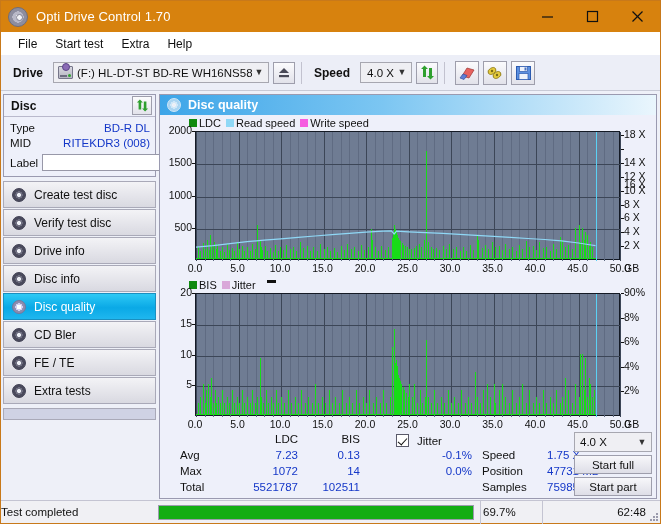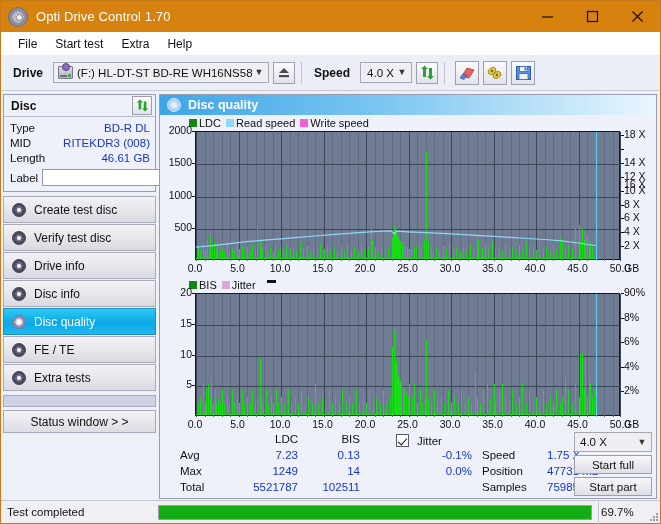--- a/index.html
+++ b/index.html
@@ -168,21 +168,21 @@
     position:absolute; height:20px; background:#efeff3; border:1px solid #a7a7b0;
     display:flex;align-items:center;padding:0 2px;font-size:11.5px;color:#111;
   }
 
   
   .statusbar {
     position:absolute; left:0; right:0; bottom:0; height:23px;
     background:#f0f0f4; border-top:1px solid #c4c4d2;
     display:flex; align-items:center;
   }
-  .sb-text { width:157px; padding-left:6px; font-size:11.5px; color:#111; }
+  .sb-text { width:157px; padding-left:0; font-size:11.5px; color:#111; }
   .sb-progress-wrap { flex:1; height:15px; border:1px solid #9c9cae; background:#fff; margin-right:6px; position:relative; }
   .sb-bar { position:absolute; left:0; top:0; bottom:0; background:#13ad13; }
   .sb-pct { width:62px; font-size:11.5px; color:#111; padding-left:2px; border-left:1px solid #c4c4d2; height:23px; display:flex; align-items:center;}
   .sb-time { width:118px; font-size:11.5px; color:#111; text-align:right; padding-right:14px;
              border-left:1px solid #c4c4d2; height:23px; display:flex; align-items:center; justify-content:flex-end;}
   .grip { position:absolute; right:2px; bottom:2px; width:10px;height:10px; }
   .grip i { position:absolute; width:2px;height:2px;background:#9a9aac; }
 </style>
 </head>
 <body>
@@ -286,24 +286,20 @@
         </div>
         <div class="rows">
           <div class="row">
             <span class="k">Type</span>
             <span class="v">BD-R DL</span>
           </div>
           <div class="row">
             <span class="k">MID</span>
             <span class="v">RITEKDR3 (008)</span>
           </div>
-          <div class="row">
-            <span class="k">Length</span>
-            <span class="v">46.61 GB</span>
-          </div>
           <div class="labelrow">
             <span class="k">Label</span>
             <input class="lbl-input" type="text" value="" style="">
             <div class="btn-sq">
               <div class="disc-ic"></div>
             </div>
           </div>
         </div>
       </div>
 
@@ -323,30 +319,33 @@
         <div class="navitem">
           <span class="cdico"></span>
           <span>Disc info</span>
         </div>
         <div class="navitem sel">
           <span class="cdico"></span>
           <span>Disc quality</span>
         </div>
         <div class="navitem">
           <span class="cdico"></span>
+          <span>CD Bler</span>
+        </div>
+        <div class="navitem">
+          <span class="cdico"></span>
           <span>FE / TE</span>
         </div>
         <div class="navitem">
           <span class="cdico"></span>
           <span>Extra tests</span>
         </div>
       </div>
 
       <div class="spacer-strip"></div>
-      <div class="statuswin">Status window &gt; &gt;</div>
     </div>
 
     <div class="right">
       <div class="rpanel">
         <div class="rhead">
           <span class="cdico"></span>
           <span class="t">Disc quality</span>
         </div>
 
         <div class="chartwrap">
@@ -866,21 +865,21 @@
               <div class="tick" style="left: 462px; top: 127px;">GB</div>
             </div>
 
           <div class="stats">
             <div class="cell" style="left:18px; top:17px;">Avg</div>
             <div class="cell" style="left:18px; top:33px;">Max</div>
             <div class="cell" style="left:18px; top:49px;">Total</div>
 
             <div class="cell" style="left:74px; top:1px; width:62px; text-align:right;">LDC</div>
             <div class="cell num" style="left:74px; top:17px; width:62px; text-align:right;">7.23</div>
-            <div class="cell num" style="left:74px; top:33px; width:62px; text-align:right;">1249</div>
+            <div class="cell num" style="left:74px; top:33px; width:62px; text-align:right;">1072</div>
             <div class="cell num" style="left:64px; top:49px; width:72px; text-align:right;">5521787</div>
 
             <div class="cell" style="left:140px; top:1px; width:58px; text-align:right;">BIS</div>
             <div class="cell num" style="left:140px; top:17px; width:58px; text-align:right;">0.13</div>
             <div class="cell num" style="left:140px; top:33px; width:58px; text-align:right;">14</div>
             <div class="cell num" style="left:140px; top:49px; width:58px; text-align:right;">102511</div>
 
             <div class="chk" style="left:234px; top:2px;"></div>
             <div class="cell" style="left:255px; top:3px;">Jitter</div>
             <div class="cell num" style="left:200px; top:17px; width:110px; text-align:right;">-0.1%</div>
@@ -905,20 +904,21 @@
       </div>
     </div>
   </div>
 
   <div class="statusbar">
     <div class="sb-text">Test completed</div>
     <div class="sb-progress-wrap">
       <div class="sb-bar" id="sbbar" style="width: 100%;"></div>
     </div>
     <div class="sb-pct">69.7%</div>
+    <div class="sb-time">62:48</div>
     <div class="grip">
       <i style="right:0;bottom:0"></i>
         <i style="right:3px;bottom:0"></i>
         <i style="right:6px;bottom:0"></i>
       <i style="right:0;bottom:3px"></i>
         <i style="right:3px;bottom:3px"></i>
         <i style="right:0;bottom:6px"></i>
     </div>
   </div>
 </div>

